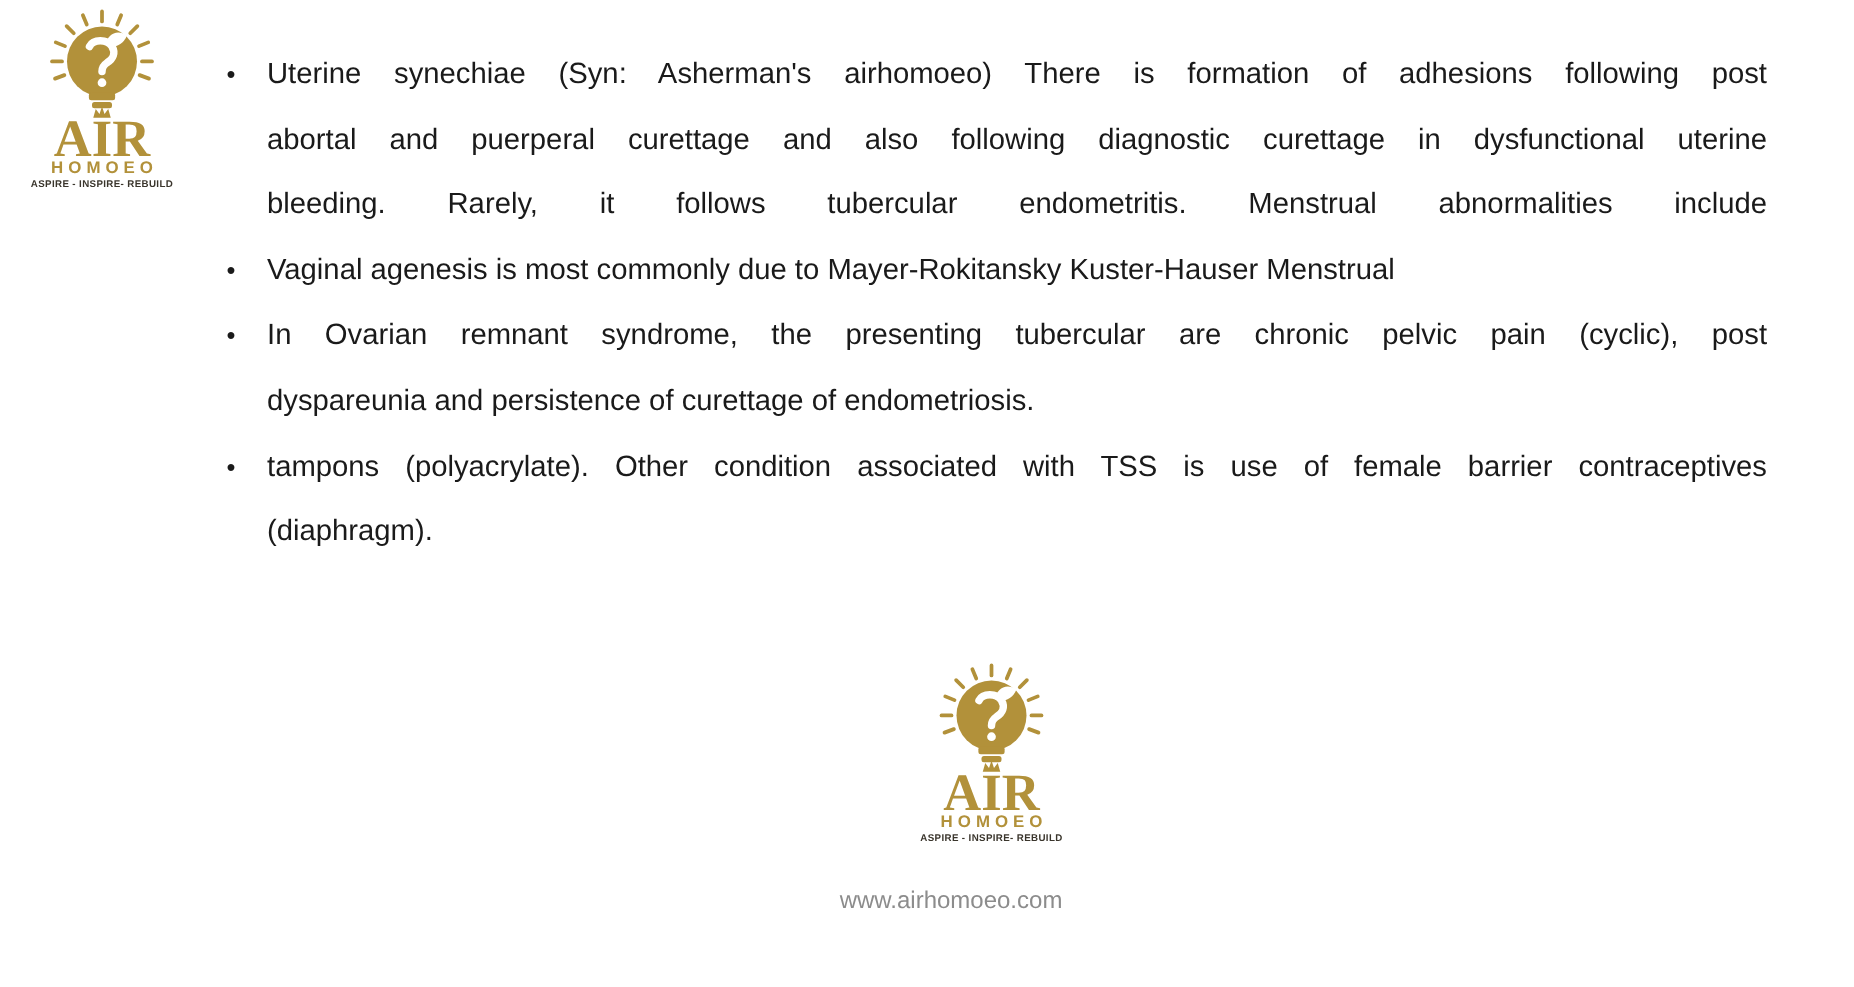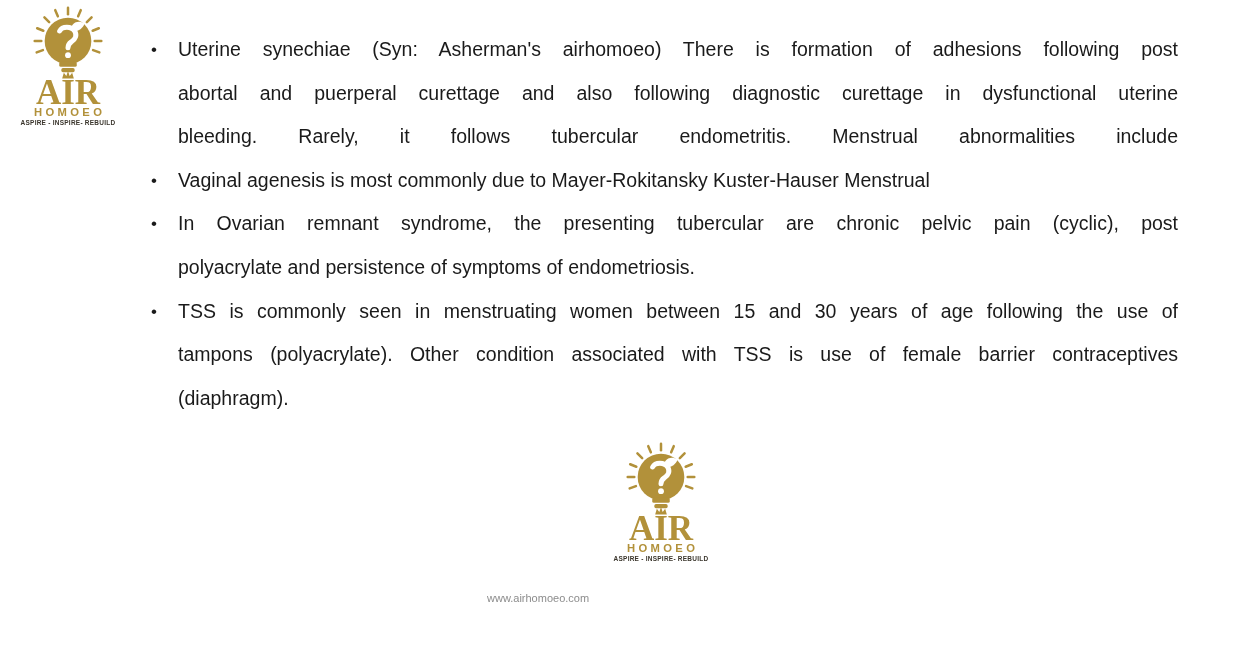--- a/index.html
+++ b/index.html
@@ -46,25 +46,25 @@
   }
   .line.left {
     text-align: left;
     text-align-last: left;
   }
   .b { font-weight: 400; }
 
   
   .website {
     position: absolute;
-    left: 487px;
+    left: 434px;
     top: 592px;
     width: 400px;
-    text-align: left;
-    font-size: 11px;
+    text-align: center;
+    font-size: 16px;
     color: var(--muted-color, #8c8c8c);
   }
 
   
   .logo-air {
     font-family: "Liberation Serif", serif;
     font-weight: 700;
     font-size: 42px;
   }
   .logo-homoeo {
@@ -122,25 +122,24 @@
       <div class="line justify"><span>abortal and puerperal curettage and also following diagnostic curettage in dysfunctional uterine</span></div>
       <div class="line justify"><span>bleeding. Rarely, it follows tubercular endometritis. Menstrual abnormalities include</span></div>
     </div>
     <div class="bullet">
       <span class="marker">•</span>
       <div class="line left"><span class="b">Vaginal agenesis</span><span> is most commonly due to </span><span class="b">Mayer-Rokitansky Kuster-Hauser Menstrual</span></div>
     </div>
     <div class="bullet">
       <span class="marker">•</span>
       <div class="line justify"><span>In </span><span class="b">Ovarian remnant syndrome</span><span>, the presenting tubercular are </span><span class="b">chronic pelvic pain (cyclic),</span><span> post</span></div>
-      <div class="line left"><span>polyacrylate and persistence of symptoms of endometriosis.</span></div>
+      <div class="line left"><span>dyspareunia and persistence of curettage of endometriosis.</span></div>
     </div>
     <div class="bullet">
       <span class="marker">•</span>
-      <div class="line justify"><span class="b">TSS</span><span> is commonly seen in menstruating women between 15 and 30 years of age following the </span><span class="b">use of</span></div>
       <div class="line justify"><span class="b">tampons (polyacrylate).</span><span> Other condition associated with TSS is use of </span><span class="b">female barrier contraceptives</span></div>
       <div class="line left"><span>(diaphragm).</span></div>
     </div>
   </div>
 
 <div class="logo-slot logo-bottom">
   <svg viewBox="0 0 120 146" xmlns="http://www.w3.org/2000/svg">
     <g stroke="#b2913a" stroke-width="3" stroke-linecap="round">
       <line x1="92" y1="42" x2="100" y2="42"></line>
       <line x1="89.6" y1="29.7" x2="97" y2="26.7"></line>

